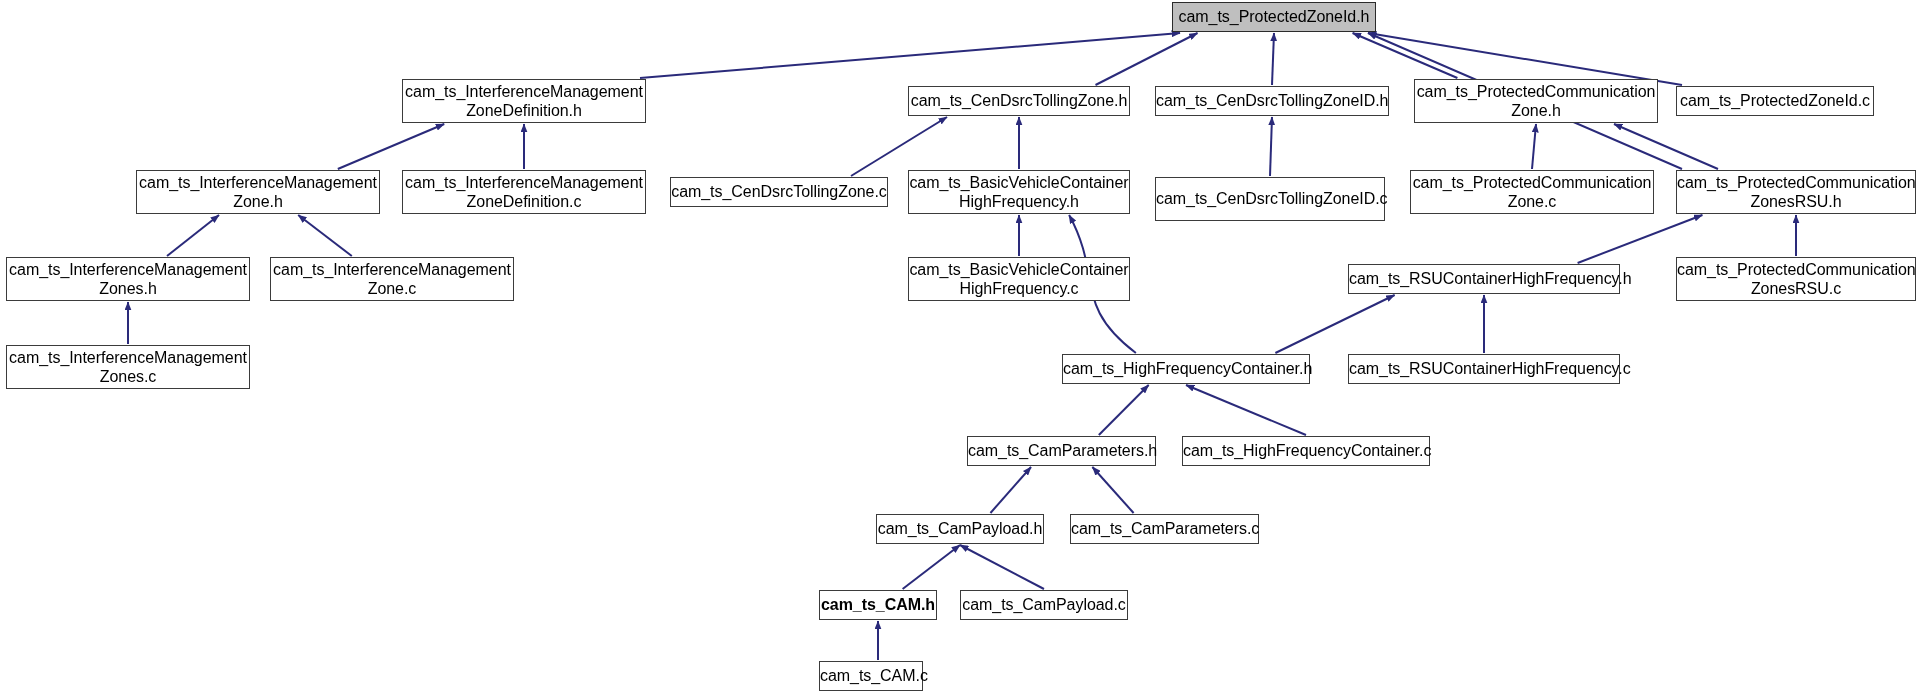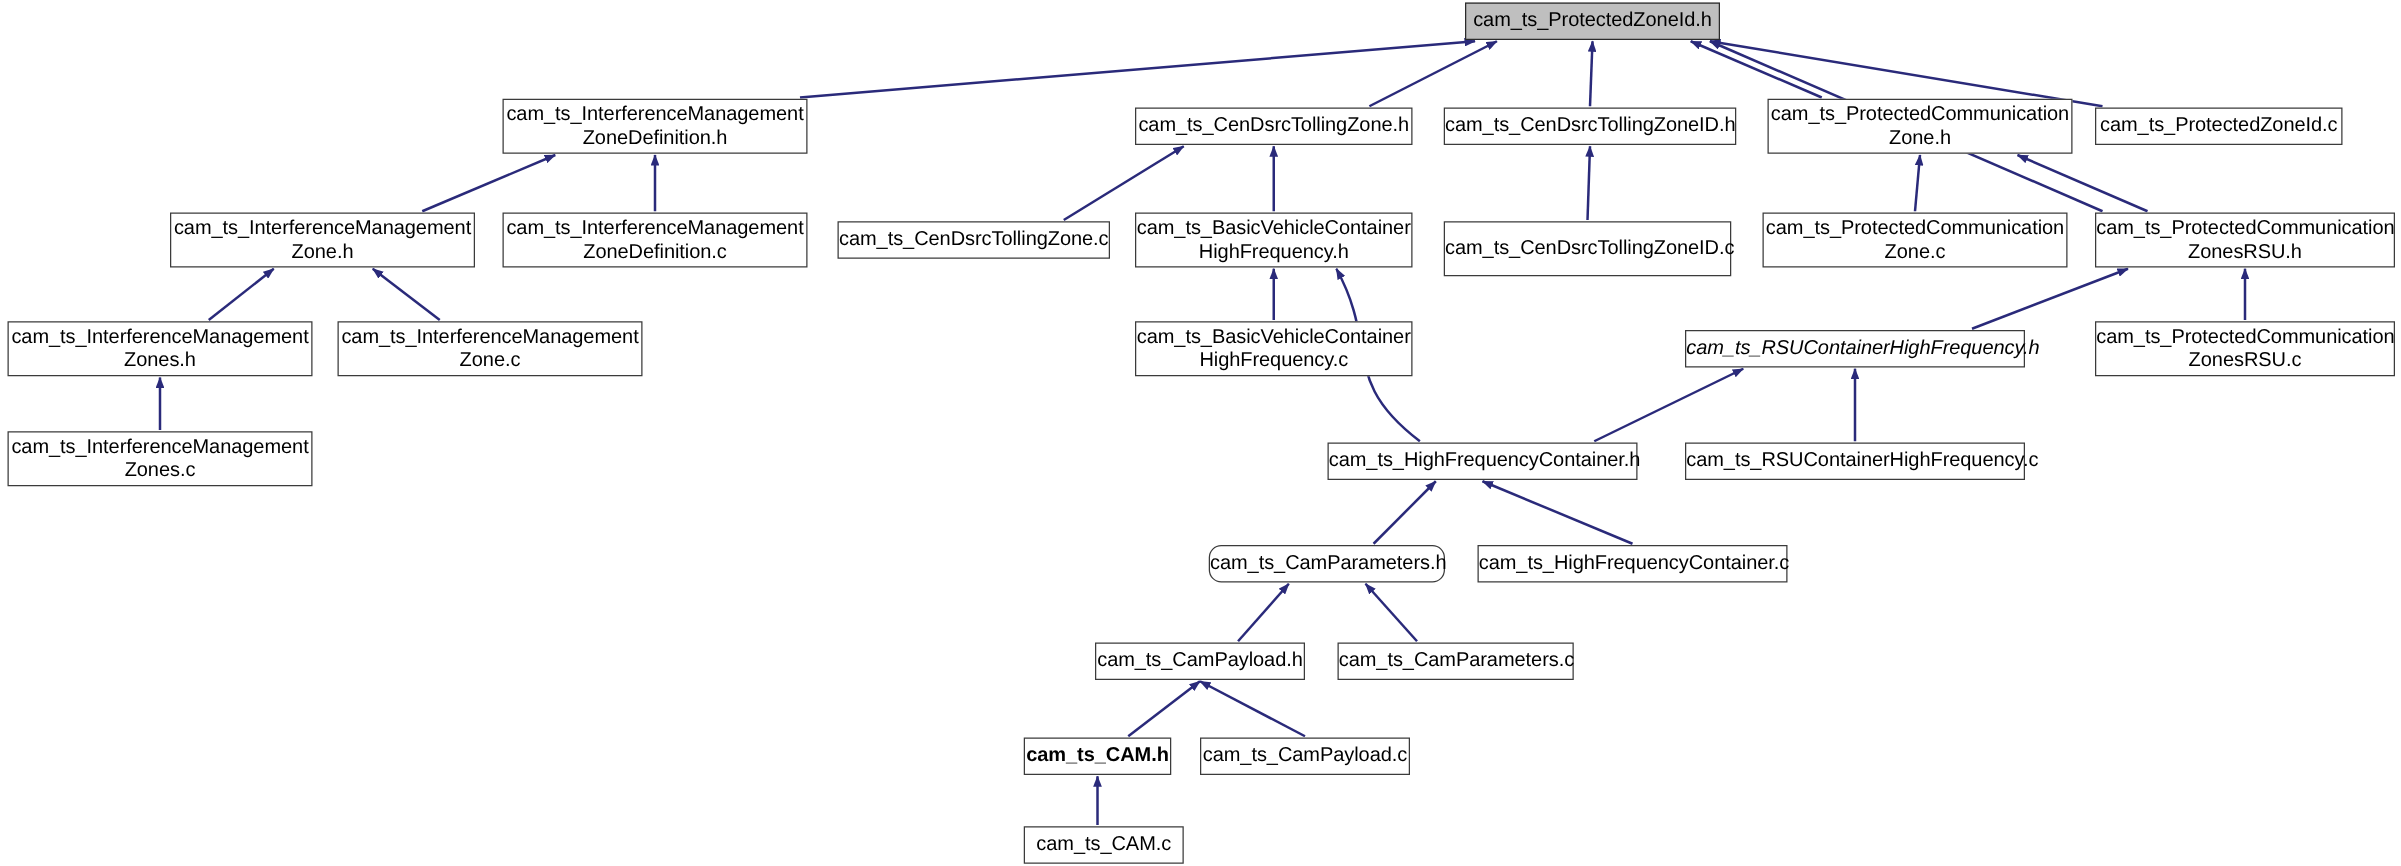--- a/index.html
+++ b/index.html
@@ -111,28 +111,28 @@
       <div class="node" style="left: 1410px; top: 170px; width: 244px; height: 44px;"><span class="label">cam_ts_ProtectedCommunication
 Zone.c</span></div>
       <div class="node" style="left: 1676px; top: 170px; width: 240px; height: 44px;"><span class="label">cam_ts_ProtectedCommunication
 ZonesRSU.h</span></div>
       <div class="node" style="left: 6px; top: 257px; width: 244px; height: 44px;"><span class="label">cam_ts_InterferenceManagement
 Zones.h</span></div>
       <div class="node" style="left: 270px; top: 257px; width: 244px; height: 44px;"><span class="label">cam_ts_InterferenceManagement
 Zone.c</span></div>
       <div class="node" style="left: 908px; top: 257px; width: 222px; height: 44px;"><span class="label">cam_ts_BasicVehicleContainer
 HighFrequency.c</span></div>
-      <div class="node" style="left: 1348px; top: 264px; width: 272px; height: 30px; font-style: italic;"><span class="label">cam_ts_RSUContainerHighFrequency.h</span></div>
+      <div class="node" style="left: 1348px; top: 264px; width: 272px; height: 30px;"><span class="label">cam_ts_RSUContainerHighFrequency.h</span></div>
       <div class="node" style="left: 1676px; top: 257px; width: 240px; height: 44px;"><span class="label">cam_ts_ProtectedCommunication
 ZonesRSU.c</span></div>
       <div class="node" style="left: 6px; top: 345px; width: 244px; height: 44px;"><span class="label">cam_ts_InterferenceManagement
 Zones.c</span></div>
       <div class="node" style="left: 1062px; top: 354px; width: 248px; height: 30px;"><span class="label">cam_ts_HighFrequencyContainer.h</span></div>
       <div class="node" style="left: 1348px; top: 354px; width: 272px; height: 30px;"><span class="label">cam_ts_RSUContainerHighFrequency.c</span></div>
-      <div class="node" style="left: 967px; top: 436px; width: 189px; height: 30px; border-radius: 10px;"><span class="label">cam_ts_CamParameters.h</span></div>
+      <div class="node" style="left: 967px; top: 436px; width: 189px; height: 30px;"><span class="label">cam_ts_CamParameters.h</span></div>
       <div class="node" style="left: 1182px; top: 436px; width: 248px; height: 30px;"><span class="label">cam_ts_HighFrequencyContainer.c</span></div>
       <div class="node" style="left: 876px; top: 514px; width: 168px; height: 30px; text-align: center;"><span class="label">cam_ts_CamPayload.h</span></div>
       <div class="node" style="left: 1070px; top: 514px; width: 189px; height: 30px;"><span class="label">cam_ts_CamParameters.c</span></div>
       <div class="node" style="left: 819px; top: 590px; width: 118px; height: 30px; font-weight: bold;"><span class="label">cam_ts_CAM.h</span></div>
       <div class="node" style="left: 960px; top: 590px; width: 168px; height: 30px;"><span class="label">cam_ts_CamPayload.c</span></div>
-      <div class="node" style="left: 819px; top: 661px; width: 128px; height: 30px;"><span class="label">cam_ts_CAM.c</span></div>
+      <div class="node" style="left: 819px; top: 661px; width: 104px; height: 30px;"><span class="label">cam_ts_CAM.c</span></div>
     </div>
 </div>
 
 </body></html>

